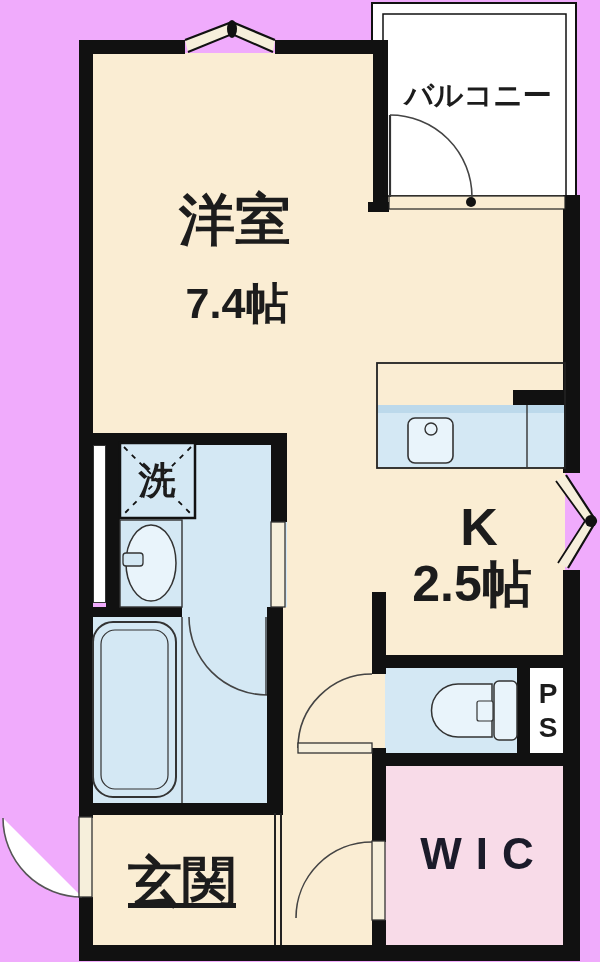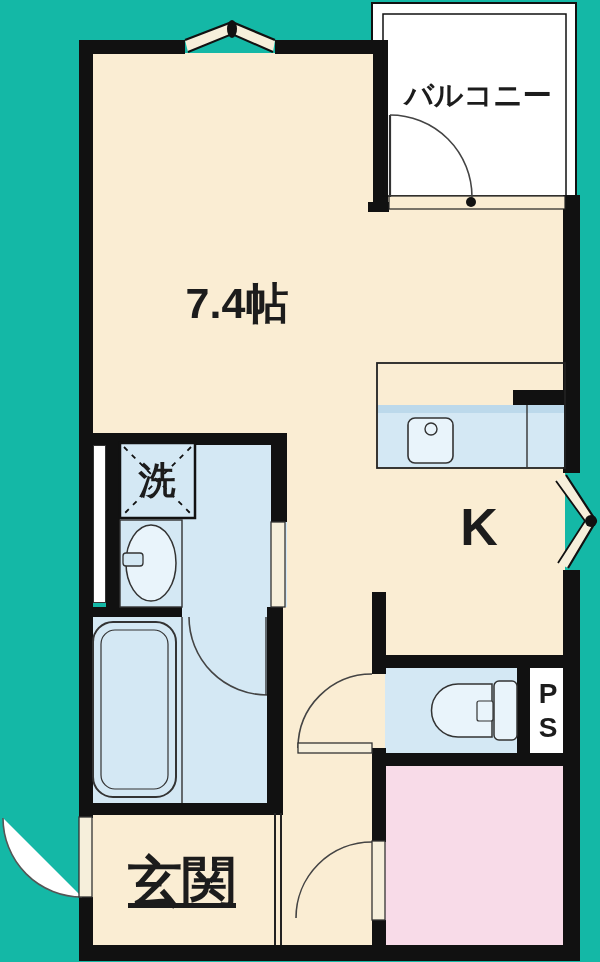--- a/index.html
+++ b/index.html
@@ -1,17 +1,17 @@
 <!DOCTYPE html>
 <html style="--wall: #111111; --floor-cream: #FAEDD3; --wet-blue: #D4E8F4; --counter-edge: #BCD9EB; --fixture-light: #E9F4FB; --wic-pink: #F8DBE8; --door-leaf: #F6EFDB; --balcony-white: #FFFFFF;"><head>
 <meta charset="utf-8">
 <style>
   html,body{margin:0;padding:0;background:#ffffff;}
   .plan{
-    position:relative;width:600px;height:962px;background:#14b8a6;overflow:hidden;
+    position:relative;width:600px;height:962px;background:#f0abfc;overflow:hidden;
     font-family:"Liberation Sans","DejaVu Sans",sans-serif;
   }
   .floor{position:absolute;}
   .wall{position:absolute;background:var(--wall,#111);}
   .thinline{position:absolute;background:#222;}
   .strip{position:absolute;background:#fff;border:1px solid #333;box-sizing:border-box;}
   .lab{
     position:absolute;transform:translate(-50%,-50%);
     color:#1c1c1c;font-weight:700;line-height:1;white-space:nowrap;
   }
@@ -144,24 +144,27 @@
     <rect x="271" y="522" width="14" height="85" fill="var(--door-leaf,#F6EFDB)" stroke="#333" stroke-width="1.3"></rect>
 
     <g>
       <path d="M 3 818 A 79 79 0 0 0 82 897" stroke="#555" stroke-width="1.6" fill="#fff"></path>
       <rect x="79" y="817" width="13" height="80" fill="var(--door-leaf,#F6EFDB)" stroke="#333" stroke-width="1.3"></rect>
     </g>
   </svg>
 
   <div class="lab" style="left:478px;top:95px;font-size:29px;font-weight:600;">バルコニー</div>
 
+  <div class="lab" style="left:235px;top:220px;font-size:56px;">洋室</div>
   <div class="lab" style="left:237px;top:303px;font-size:43px;">7.4帖</div>
 
   <div class="lab" style="left:479px;top:527px;font-size:52px;">K</div>
+  <div class="lab" style="left:472px;top:584px;font-size:50px;">2.5帖</div>
 
   <div class="lab" style="left:157px;top:480px;font-size:37px;">洗</div>
 
   <div class="lab" style="left:182px;top:881px;font-size:54px;text-decoration:underline;">玄関</div>
 
+  <div class="lab" style="left:477px;top:854px;font-size:44px;font-weight:600;letter-spacing:14px;padding-left:14px;color:#1b1b2a;">WIC</div>
 
   <div class="lab" style="left:548px;top:694px;font-size:28px;">P</div>
   <div class="lab" style="left:548px;top:728px;font-size:28px;">S</div>
 </div>
 
 </body></html>

